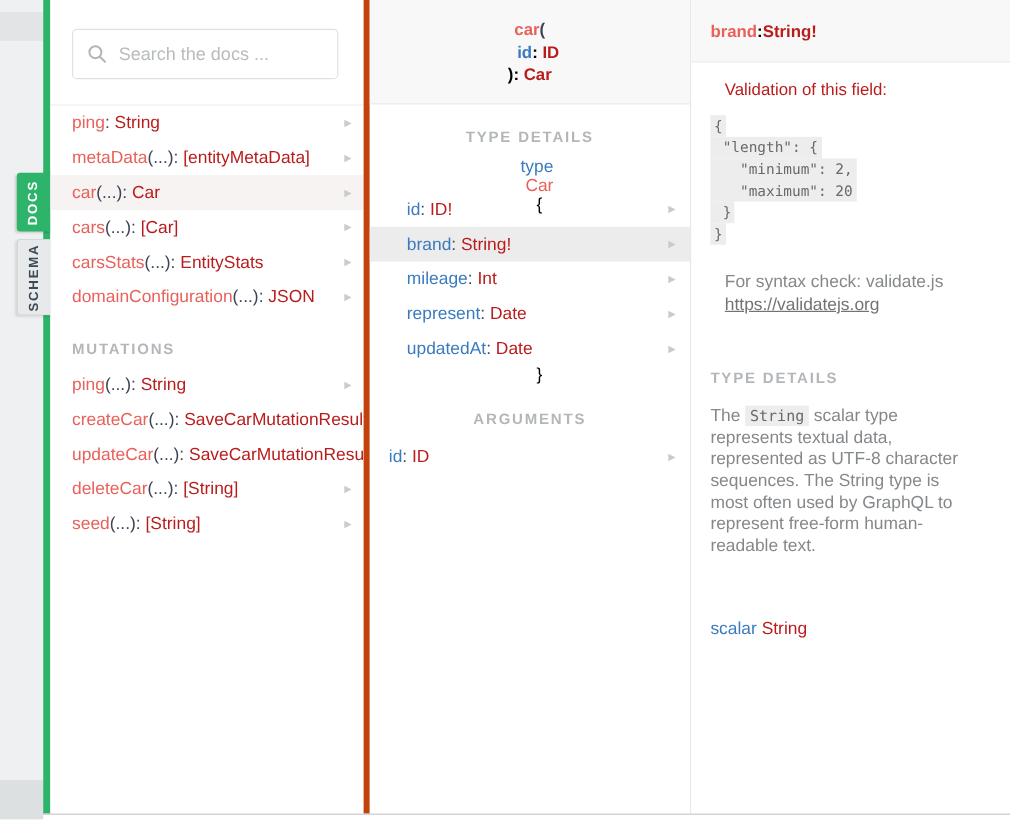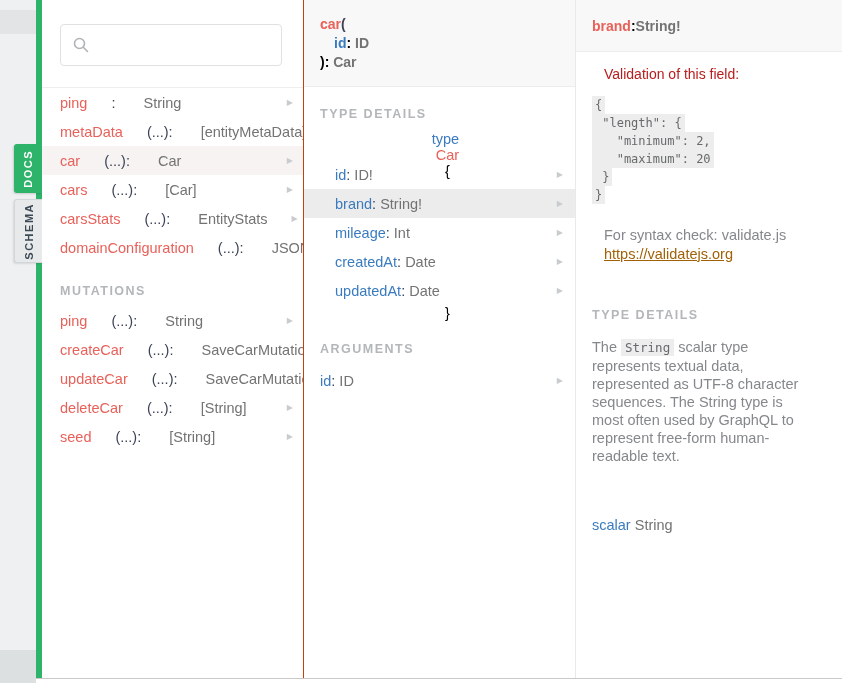--- a/index.html
+++ b/index.html
@@ -21,41 +21,41 @@
     font-size:11px; font-weight:700; letter-spacing:1.5px; }
   .vtab-docs { left:14px; top:144px; height:49px; background:#2db36a; box-shadow:-1px 1px 2px rgba(0,0,0,.15); }
   .vtab-docs span { color:#ffffff; }
   .vtab-schema { left:14px; top:199px; height:64px; background:#e7e9ea; border:1px solid #d3d6d8; border-right:none;
     box-shadow:-1px 1px 2px rgba(0,0,0,.1); }
   .vtab-schema span { color:#3c4a56; }
 
   
   .col { position:absolute; top:0; height:678px; background:#fff; overflow:hidden; }
   .col-left  { left:42px;  width:261px; }
-  .col-mid   { left:303px; width:272px; border-left:1px solid #c2410c; }
+  .col-mid   { left:303px; width:272px; border-left:5px solid #c2410c;text-align:center; }
   .col-right { left:575px; width:267px; border-left:1px solid #e9e9e9; }
 
   
   .search-wrap { height:88px; border-bottom:1px solid #eeeeee; padding:24px 21px 0 18px; }
   .search-box { display:flex; align-items:center; height:42px; border:1px solid #e1e1e1; border-radius:4px;
     background:#fff; padding:0 12px; }
   .search-box svg { flex:0 0 auto; }
   .search-input { border:none; outline:none; width:100%; margin-left:10px; font-size:15px;
     color:#555; font-family:"Liberation Sans", sans-serif; }
   .search-input::placeholder { color:#b8bcbe; }
 
   .section-title { font-size:12.5px; font-weight:700; letter-spacing:1.5px; color:#b3b7ba;
     text-transform:uppercase; }
   .col-left .section-title { margin:18px 18px 8px 18px; }
 
   .row { height:29px; display:flex; align-items:center; font-size:14.5px; cursor:pointer; }
-  .col-left .row { padding:0 10px 0 18px;gap:24px; }
+  .col-left .row { padding:0 10px 0 18px; }
   .row .punct { color:#3b4356; white-space:pre; }
   .red    { color:#e8615a; }
-  .orange { color:#737373; }
+  .orange { color:#b91c1c; }
   .blue   { color:#3a7bbf; }
   .dark   { color:#3b4356; }
   .arrow { margin-left:auto; color:#c9ccce; font-size:8px; line-height:1; }
   .row.sel-left { background:#f6f3f2; }
   .row.sel-mid  { background:#ececec; }
 
   
   .sig-box { background:#f8f8f8; border-bottom:1px solid #ececec; padding:15px 16px 14px 16px;
     font-size:14px; line-height:19px; }
   .sig-box .bold { font-weight:700; }
@@ -66,21 +66,21 @@
   .brace-row { height:29px; display:flex; align-items:center; padding-left:16px; font-size:14.5px;flex-direction:column; }
 
   
   .detail-head { height:52px; background:#f8f8f8; border-bottom:1px solid #ececec; display:flex;
     align-items:center; padding:0 16px; font-size:14px; font-weight:700; }
   .validation-label { margin:14px 16px 0 28px; font-size:14px; color:#b91c1c; }
   .codeblock { margin:14px 16px 0 16px; font-family:"DejaVu Sans Mono", monospace; font-size:12px;
     line-height:18px; color:#67696b; }
   .codeblock .chip { background:#ededed; white-space:pre; display:inline-block; padding:0 3px; }
   .syntax-note { margin:22px 16px 0 28px; font-size:14.5px; color:#85888b; line-height:19px; }
-  .syntax-note a { color:#a16207; text-decoration:underline; }
+  .syntax-note a { color:#737373; text-decoration:underline; }
   .col-right .section-title { margin:44px 16px 0 16px; }
   .description { margin:16px 28px 0 16px; font-size:14.5px; line-height:18px; color:#85888b; }
   .description .chip { background:#ededed; font-family:"DejaVu Sans Mono", monospace; font-size:12.5px;
     padding:1px 4px; color:#67696b; }
   .scalar-line { margin:52px 16px 0 16px; font-size:14.5px; }
 </style>
 </head>
 <body>
 
 <div class="stage">
@@ -98,20 +98,21 @@
     <span>SCHEMA</span>
   </div>
 
   <div class="col col-left">
     <div class="search-wrap">
       <div class="search-box">
         <svg width="16" height="16" viewBox="0 0 16 16">
           <circle cx="6.5" cy="6.5" r="5" fill="none" stroke="#b0b4b6" stroke-width="1.6"></circle>
           <line x1="10.3" y1="10.3" x2="14.5" y2="14.5" stroke="#b0b4b6" stroke-width="1.6" stroke-linecap="round"></line>
         </svg>
+        <input class="search-input" type="text" placeholder="Search the docs ..." style="">
       </div>
     </div>
 
 
     <div class="row">
       <span class="red">ping</span>
         <span class="punct">: </span>
         <span class="orange">String</span>
       <span class="arrow">▶</span>
     </div>
@@ -207,21 +208,21 @@
         <span class="orange">String!</span>
       <span class="arrow">▶</span>
     </div>
     <div class="row indent">
       <span class="blue">mileage</span>
         <span class="punct">: </span>
         <span class="orange">Int</span>
       <span class="arrow">▶</span>
     </div>
     <div class="row indent">
-      <span class="blue">createdAt</span>
+      <span class="blue">represent</span>
         <span class="punct">: </span>
         <span class="orange">Date</span>
       <span class="arrow">▶</span>
     </div>
     <div class="row indent">
       <span class="blue">updatedAt</span>
         <span class="punct">: </span>
         <span class="orange">Date</span>
       <span class="arrow">▶</span>
     </div>

